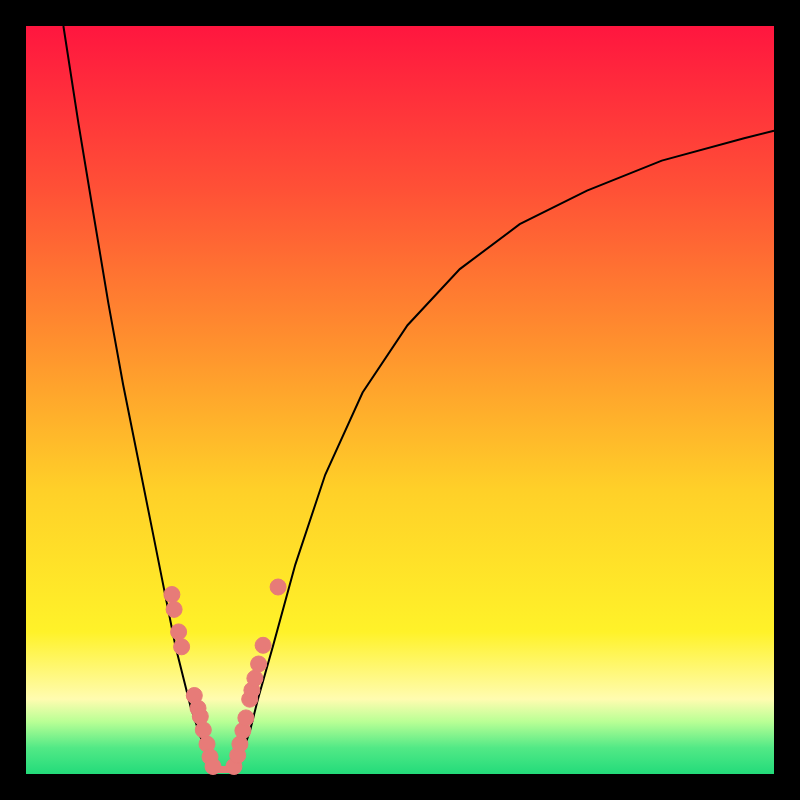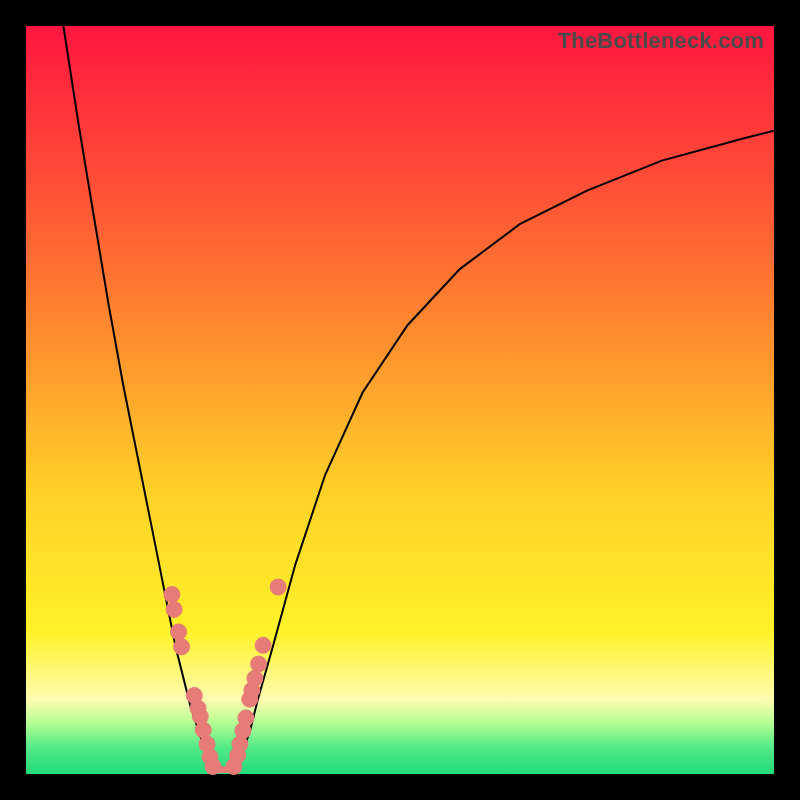--- a/index.html
+++ b/index.html
@@ -67,21 +67,20 @@
     stroke: #e77b78;
     stroke-width: 7;
     stroke-linecap: round;
   }
 </style>
 </head>
 <body>
 
 <div class="frame">
   <div class="plot-area">
-    <div class="watermark">TheBottleneck.com</div>
     <svg class="curves" viewBox="0 0 748 748">
       <path id="left-curve" class="curve-path" d="M37.4 0.0 L52.4 97.2 L67.3 187.0 L82.3 276.8 L97.2 359.0 L112.2 433.8 L127.2 508.6 L142.1 583.4 L149.6 620.8 L157.1 650.8 L164.6 680.7 L172.0 703.1 L179.5 725.6 L185.5 744.3"></path>
       <path id="right-curve" class="curve-path" d="M210.9 744.3 L216.9 725.6 L224.4 703.1 L231.9 673.2 L246.8 620.8 L269.3 538.6 L299.2 448.8 L336.6 366.5 L381.5 299.2 L433.8 243.1 L493.7 198.2 L561.0 164.6 L635.8 134.6 L718.1 112.2 L748.0 104.7"></path>
       <path id="floor" class="floor-line" d="M187.0 743.5 L207.9 743.5"></path>
       <g id="markers">
           <circle cx="145.9" cy="568.5" r="8" class="marker"></circle>
           <circle cx="148.1" cy="583.4" r="8" class="marker"></circle>
           <circle cx="152.6" cy="605.9" r="8" class="marker"></circle>
           <circle cx="155.6" cy="620.8" r="8" class="marker"></circle>
           <circle cx="168.3" cy="669.5" r="8" class="marker"></circle>

